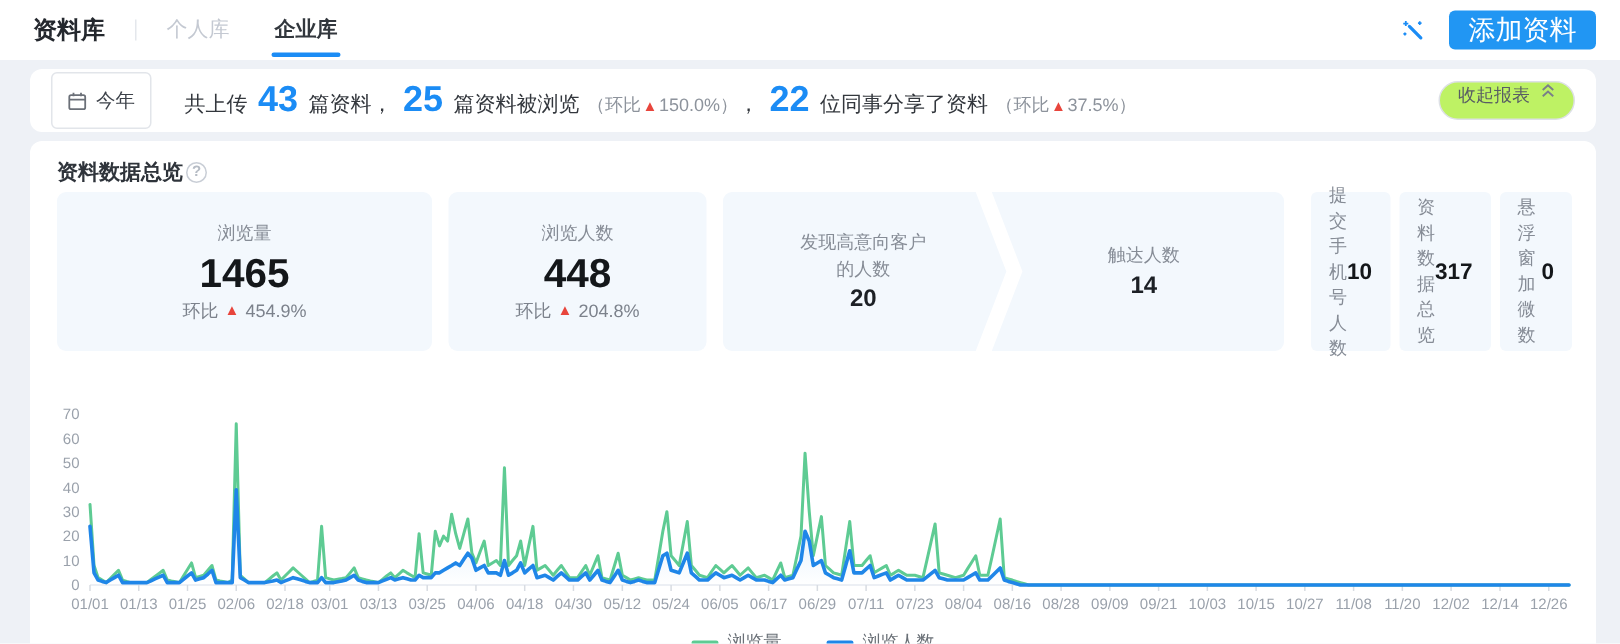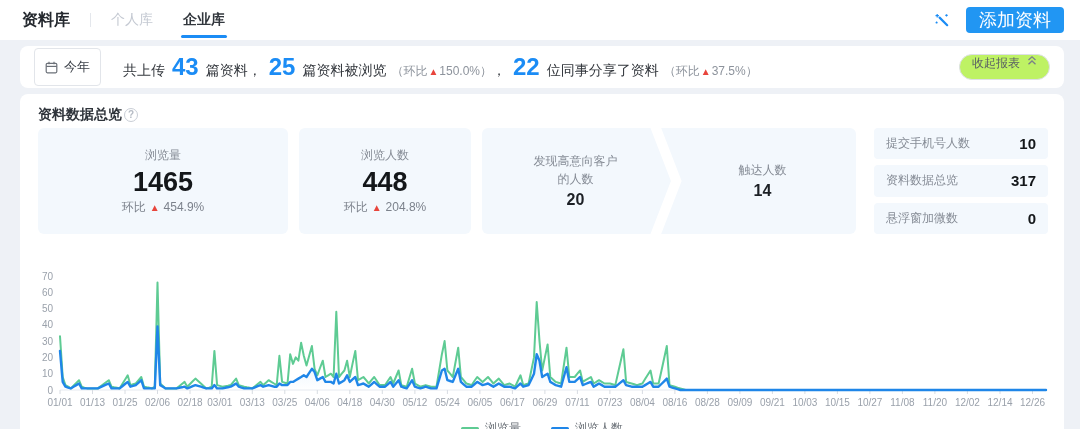--- a/index.html
+++ b/index.html
@@ -54,21 +54,21 @@
   .card.c1 { width:250px; }
   .card.c2 { width:172px; }
   .card-label { font-size:12px; color:#868c96; }
   .card-value { font-size:27px; font-weight:bold; color:#14171a; margin:5px 16px 3px; line-height:1; }
   .card-ratio { font-size:12px; color:#7c828c; display:flex; align-items:center; gap:4px; }
   .funnel { width:374px; background:#f3f8fd; border-radius:6px; position:relative; display:flex; overflow:hidden; }
   .fhalf { flex:1; display:flex; flex-direction:column; align-items:center; justify-content:center; }
   .flabel { font-size:12px; color:#868c96; line-height:1.45; text-align:center; }
   .fvalue { font-size:16px; font-weight:bold; color:#1c2025; margin-top:3px; }
   .chev { position:absolute; left:50%; top:-4px; transform:translateX(-58%); }
-  .side-col { width:174px; margin-left:auto; display:flex; flex-direction:column; gap:6px; }
+  .side-col { width:174px; margin-left:auto; display:flex; flex-direction:row; gap:6px; }
   .side-row { flex:1; background:#f3f8fd; border-radius:4px; display:flex;
     align-items:center; justify-content:space-between; padding:0 12px; }
   .side-label { font-size:12px; color:#868c96; }
   .side-value { font-size:15px; font-weight:bold; color:#14171a; }
   
   .chart-wrap { position:absolute; left:14px; top:176px; width:1016px; height:146px; }
   .legend { position:absolute; left:0; right:0; top:326px; display:flex;
     justify-content:center; gap:30px; }
   .legend-item { display:flex; align-items:center; gap:6px; font-size:12px; color:#6a7077; cursor:pointer; }
   .lmark { width:18px; height:3px; border-radius:2px; }

